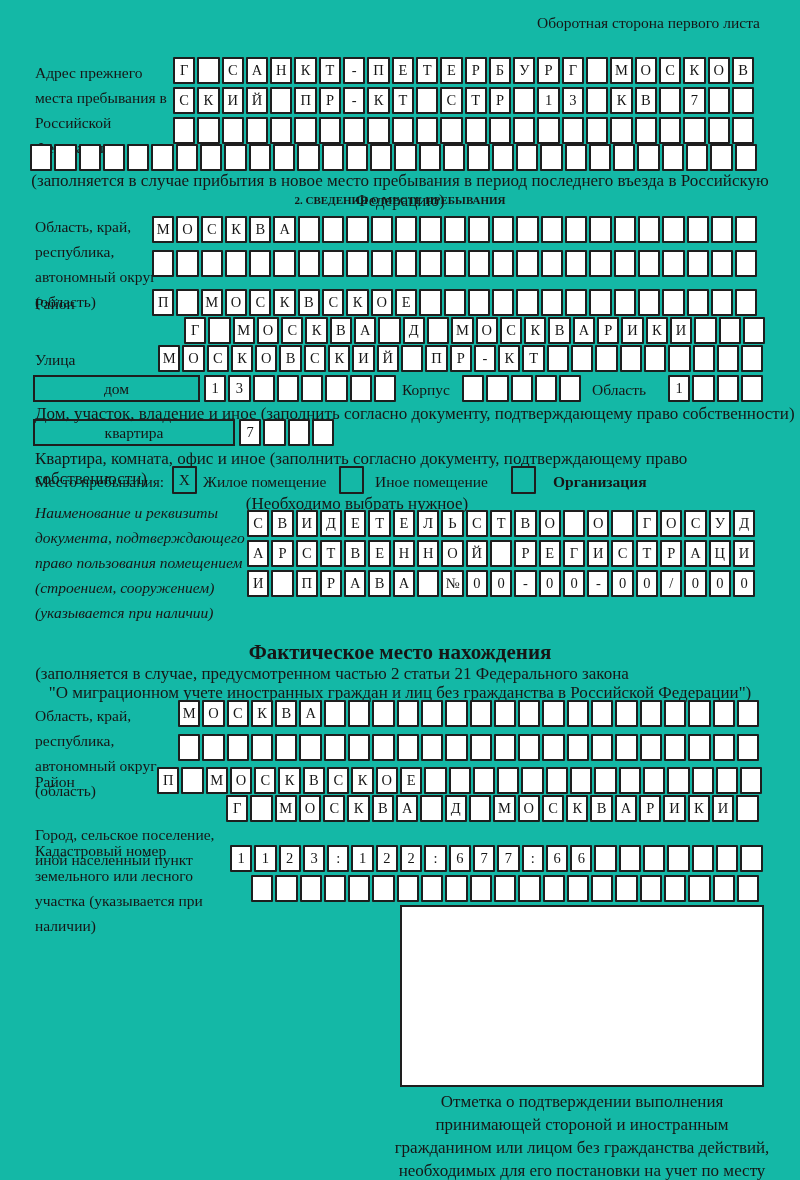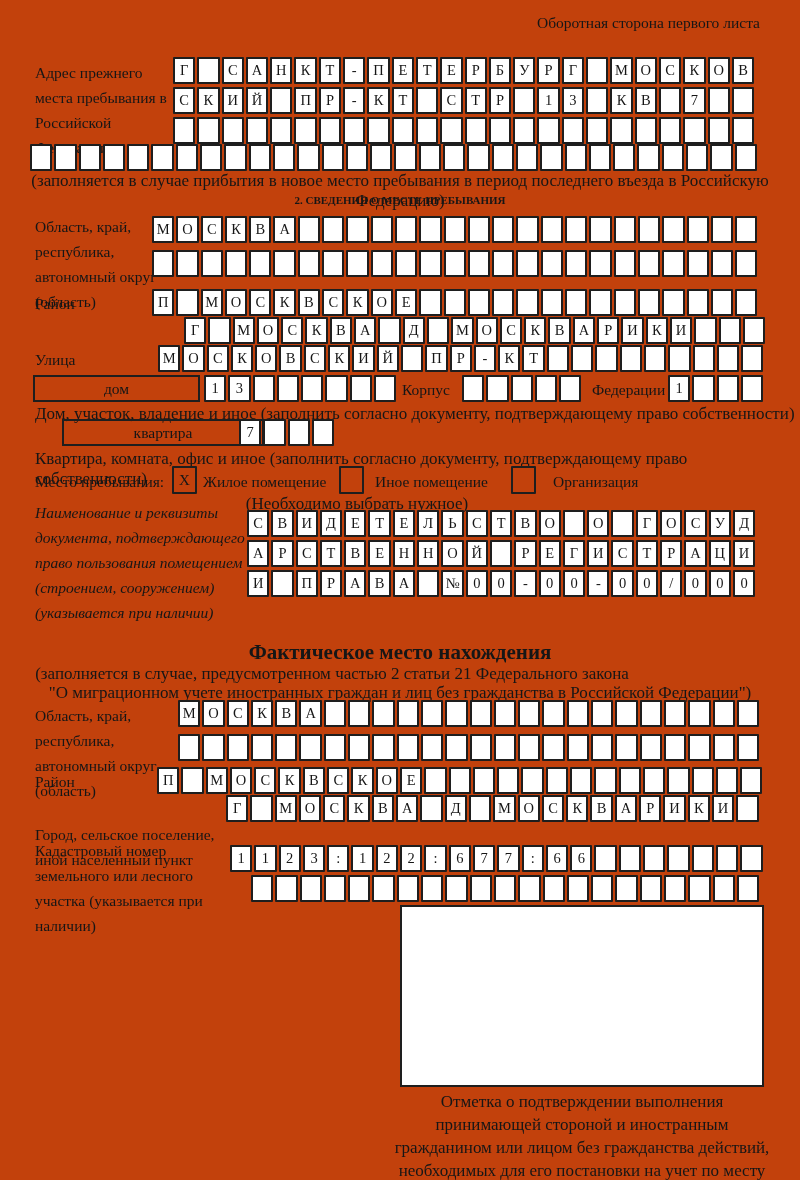--- a/index.html
+++ b/index.html
@@ -1,16 +1,16 @@
 <!DOCTYPE html>
 <html><head>
 <meta charset="utf-8">
 <style>
   html,body{margin:0;padding:0;background:#fff;}
-  .page{position:relative;width:800px;height:1180px;background:#c2410c;overflow:hidden;
+  .page{position:relative;width:800px;height:1180px;background:#14b8a6;overflow:hidden;
         font-family:"Liberation Serif","DejaVu Serif",serif;color:#161616;}
   .abs{position:absolute;}
   .title{font-size:15.5px;}
   .label{font-size:15.5px;line-height:25px;}
   .note{font-size:17px;}
   .hdr{font-weight:bold;text-align:center;width:800px;left:0;}
   .cellrow{display:flex;}
   .cell{display:inline-block;width:18.3px;height:23px;border:2px solid #1e1e1e;margin-right:2px;
         text-align:center;font-size:14.5px;line-height:23px;border-radius:1px;background:#fff;}
   .bigbox{border:2px solid #1e1e1e;height:23px;text-align:center;font-size:15.5px;line-height:23px;}
@@ -294,45 +294,45 @@
       <span class="cell"></span>
     </div>
   <div class="abs label" style="left:402px;top:377px;">Корпус</div>
   <div class="abs cellrow" style="left:462px;top:375px;">
       <span class="cell"></span>
       <span class="cell"></span>
       <span class="cell"></span>
       <span class="cell"></span>
       <span class="cell"></span>
     </div>
-  <div class="abs label" style="left:592px;top:377px;">Федерации</div>
+  <div class="abs label" style="left:592px;top:377px;">Область</div>
   <div class="abs cellrow" style="left:668px;top:375px;">
       <span class="cell">1</span>
       <span class="cell"></span>
       <span class="cell"></span>
       <span class="cell"></span>
     </div>
   <div class="abs note" style="left:35px;top:404px;">Дом, участок, владение и иное (заполнить согласно документу, подтверждающему право собственности)</div>
 
-  <div class="abs bigbox" style="left:33px;top:419px;width:198px;margin-left:29px;">квартира</div>
+  <div class="abs bigbox" style="left:33px;top:419px;width:198px;">квартира</div>
   <div class="abs cellrow" style="left:239px;top:419px;">
       <span class="cell">7</span>
       <span class="cell"></span>
       <span class="cell"></span>
       <span class="cell"></span>
     </div>
   <div class="abs note" style="left:35px;top:449px;">Квартира, комната, офис и иное (заполнить согласно документу, подтверждающему право собственности)</div>
 
   <div class="abs label" style="left:35px;top:469px;text-align:right;">Место пребывания:</div>
   <span class="abs chk" style="left:172px;top:466px;">X</span>
   <div class="abs label" style="left:203px;top:469px;">Жилое помещение</div>
   <span class="abs chk" style="left:339px;top:466px;"></span>
   <div class="abs label" style="left:375px;top:469px;">Иное помещение</div>
   <span class="abs chk" style="left:511px;top:466px;"></span>
-  <div class="abs label" style="left:553px;top:469px;">Организация</div>
+  <div class="abs label" style="left:553px;top:469px;font-weight:bold;">Организация</div>
   <div class="abs note center" style="left:177px;top:494px;width:360px;">(Необходимо выбрать нужное)</div>
 
   <div class="abs label" style="left:35px;top:500px;width:212px;font-style:italic;">Наименование и реквизиты документа, подтверждающего право пользования помещением (строением, сооружением) (указывается при наличии)</div>
   <div class="abs cellrow" style="left:247px;top:510px;">
       <span class="cell">С</span>
       <span class="cell">В</span>
       <span class="cell">И</span>
       <span class="cell">Д</span>
       <span class="cell">Е</span>
       <span class="cell">Т</span>

